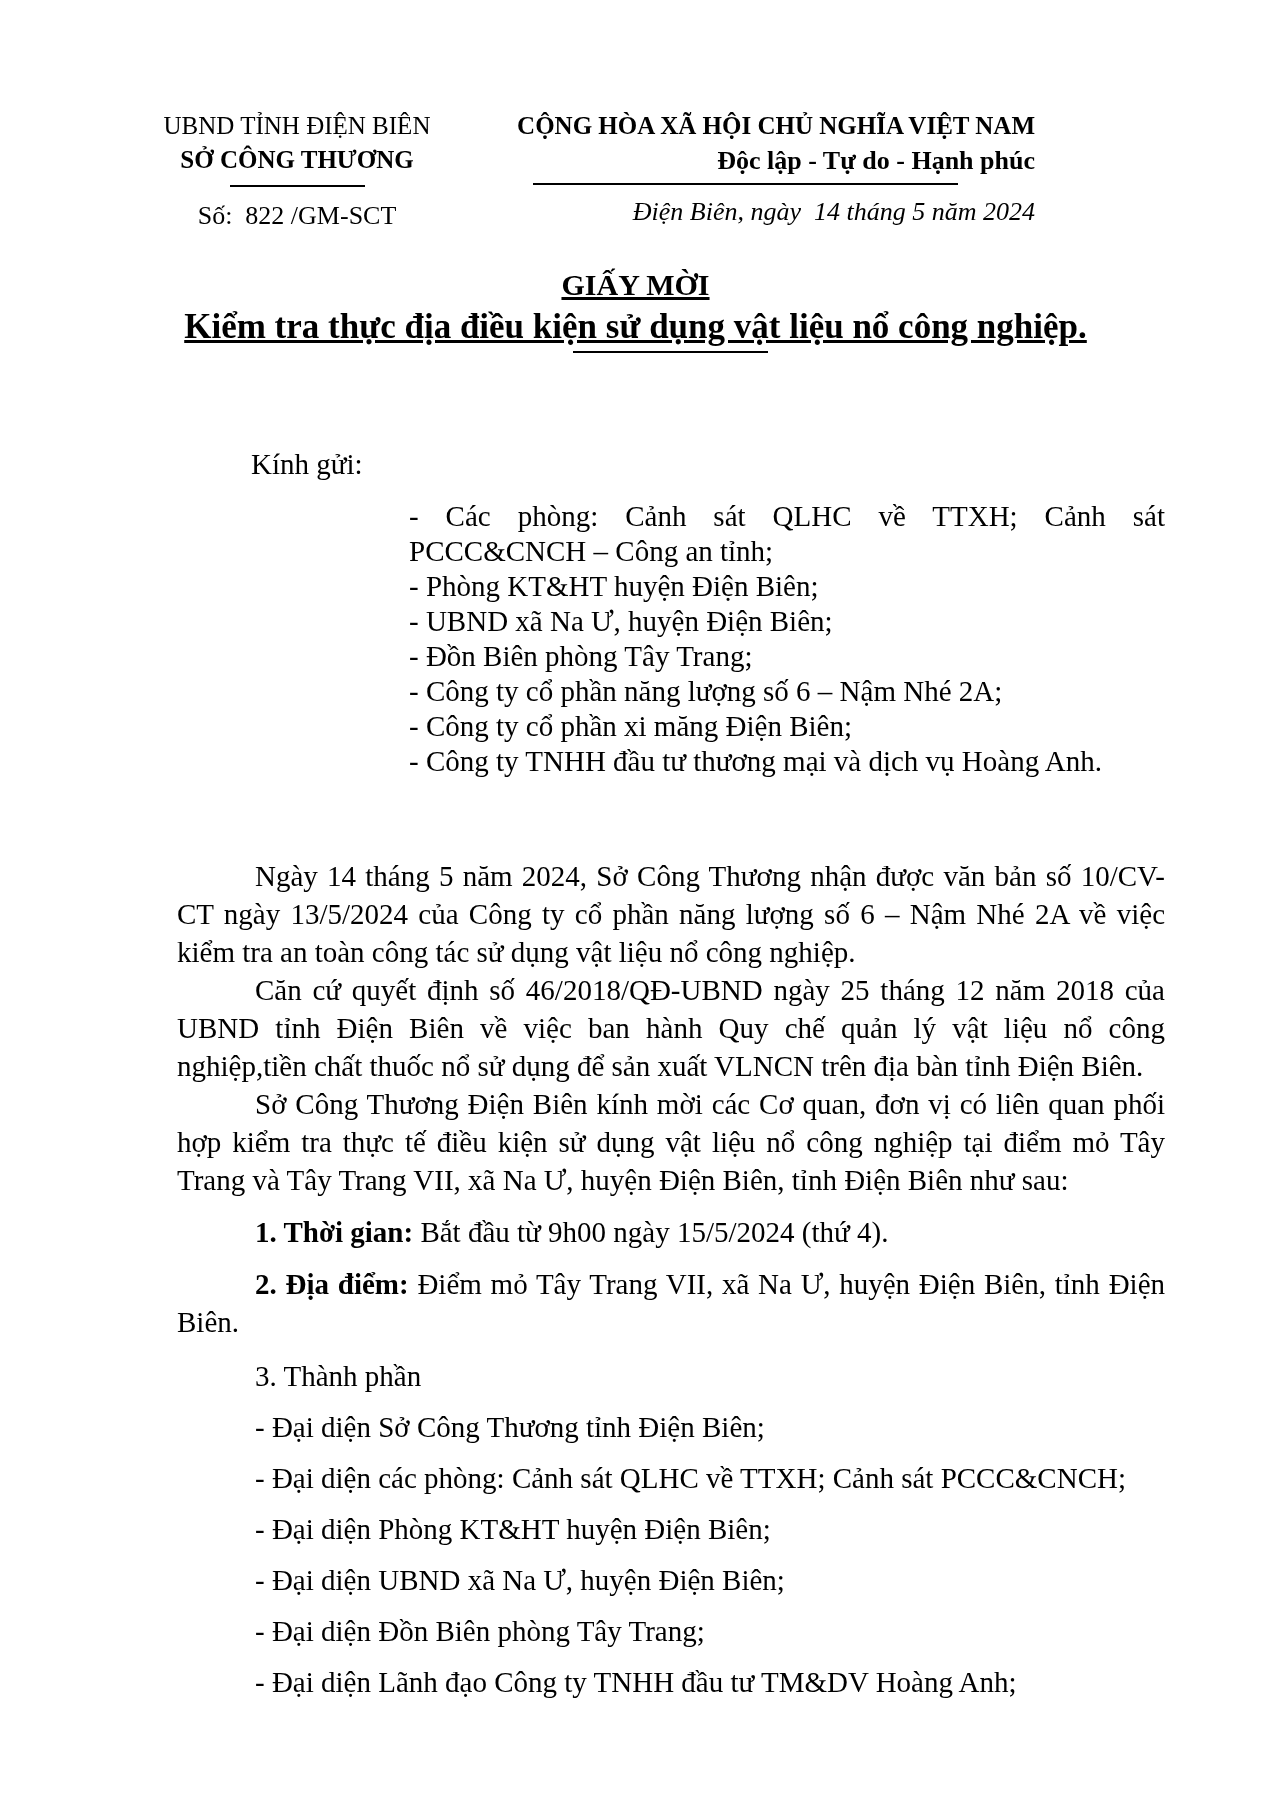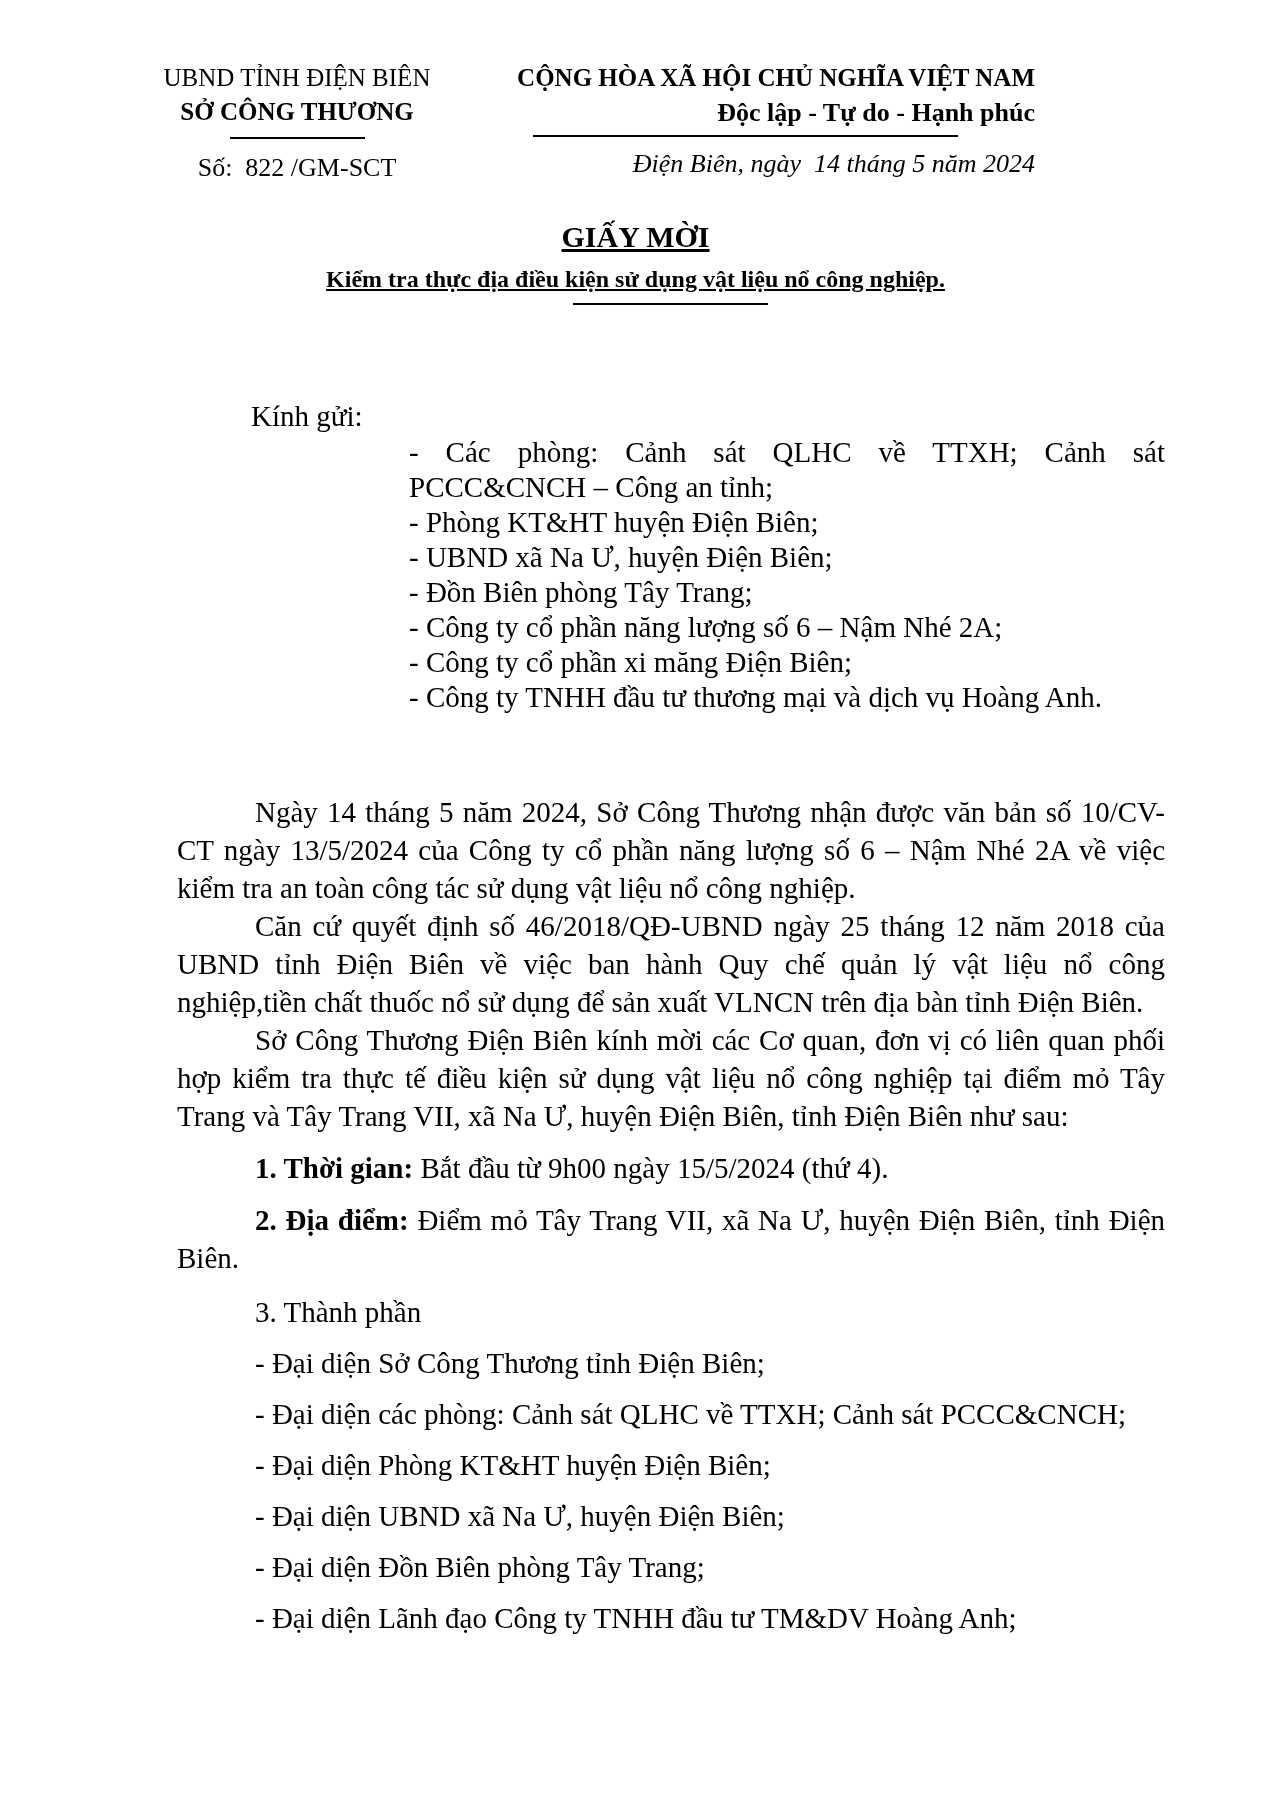--- a/index.html
+++ b/index.html
@@ -7,38 +7,38 @@
     position: relative;
     width: 1271px;
     height: 1797px;
     margin: 0 auto;
     background: #ffffff;
     color: #000000;
     font-family: "Liberation Serif", "DejaVu Serif", serif;
     overflow: hidden;
   }
   
-  .doc-header { display: flex; padding-top: 61px; }
+  .doc-header { display: flex; padding-top: 109px; }
   .header-left { width: 310px; margin-left: 142px; text-align: center; }
   .header-right { width: 580px; margin-left: 3px; text-align: right; }
   .org-parent { font-size: 25px; line-height: 34px; }
   .org-name { font-size: 25px; line-height: 34px; font-weight: bold; }
   .org-underline { width: 135px; height: 2px; background: #000; margin: 8px auto 0; }
   .doc-number { font-size: 26px; margin-top: 14px; white-space: pre; }
   .national-title { font-size: 25px; line-height: 34px; font-weight: bold; }
   .national-motto { font-size: 26px; line-height: 36px; font-weight: bold; }
   .motto-underline { width: 425px; height: 2px; background: #000; margin: 4px auto 0; }
   .place-date { font-size: 26px; margin-top: 12px; font-style: italic; white-space: pre; }
   
   .title-block { margin-top: 36px; text-align: center; text-decoration: underline; }
   .doc-title { font-size: 30px; font-weight: bold; line-height: 36px; }
-  .doc-subtitle { font-size: 24px; font-weight: bold; line-height: 36px; margin-top: 6px; }
+  .doc-subtitle { font-size: 35px; font-weight: bold; line-height: 36px; margin-top: 6px; }
   .title-separator { width: 195px; height: 2px; background: #000; margin: 6px 0 0 573px; }
   
-  .salutation { margin: 92px 0 0 251px; font-size: 29px; line-height: 38px; }
+  .salutation { margin: 92px 0 16px 251px; font-size: 29px; line-height: 38px; }
   .recipients {
     margin: 0 106px 0 409px;
     font-size: 29px;
     line-height: 35px;
     text-align: justify;
   }
   .recipient-item { margin: 0; }
   
   .body-section {
     margin: 78px 106px 0 177px;

